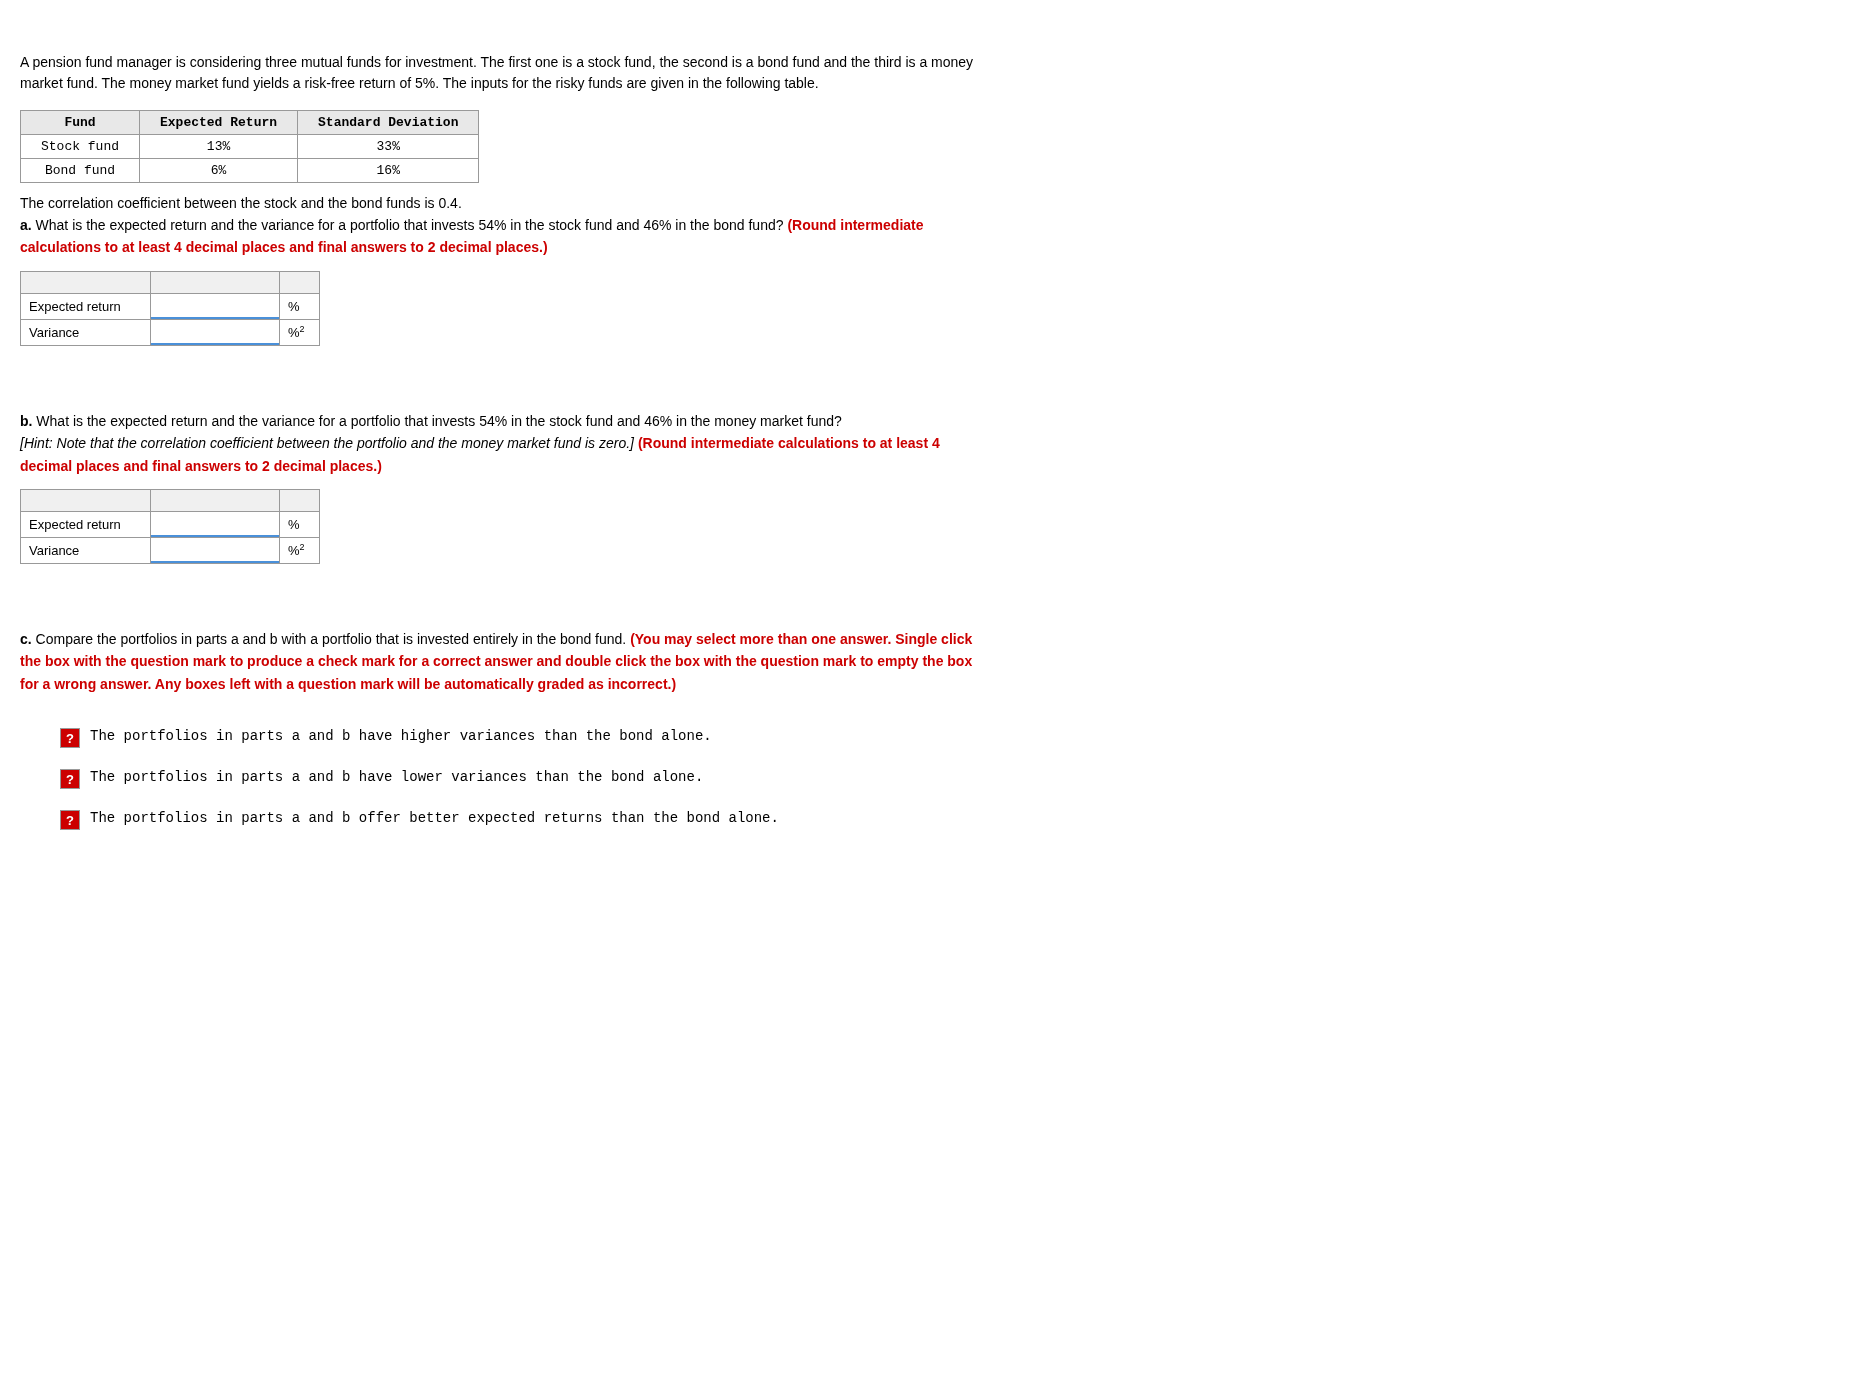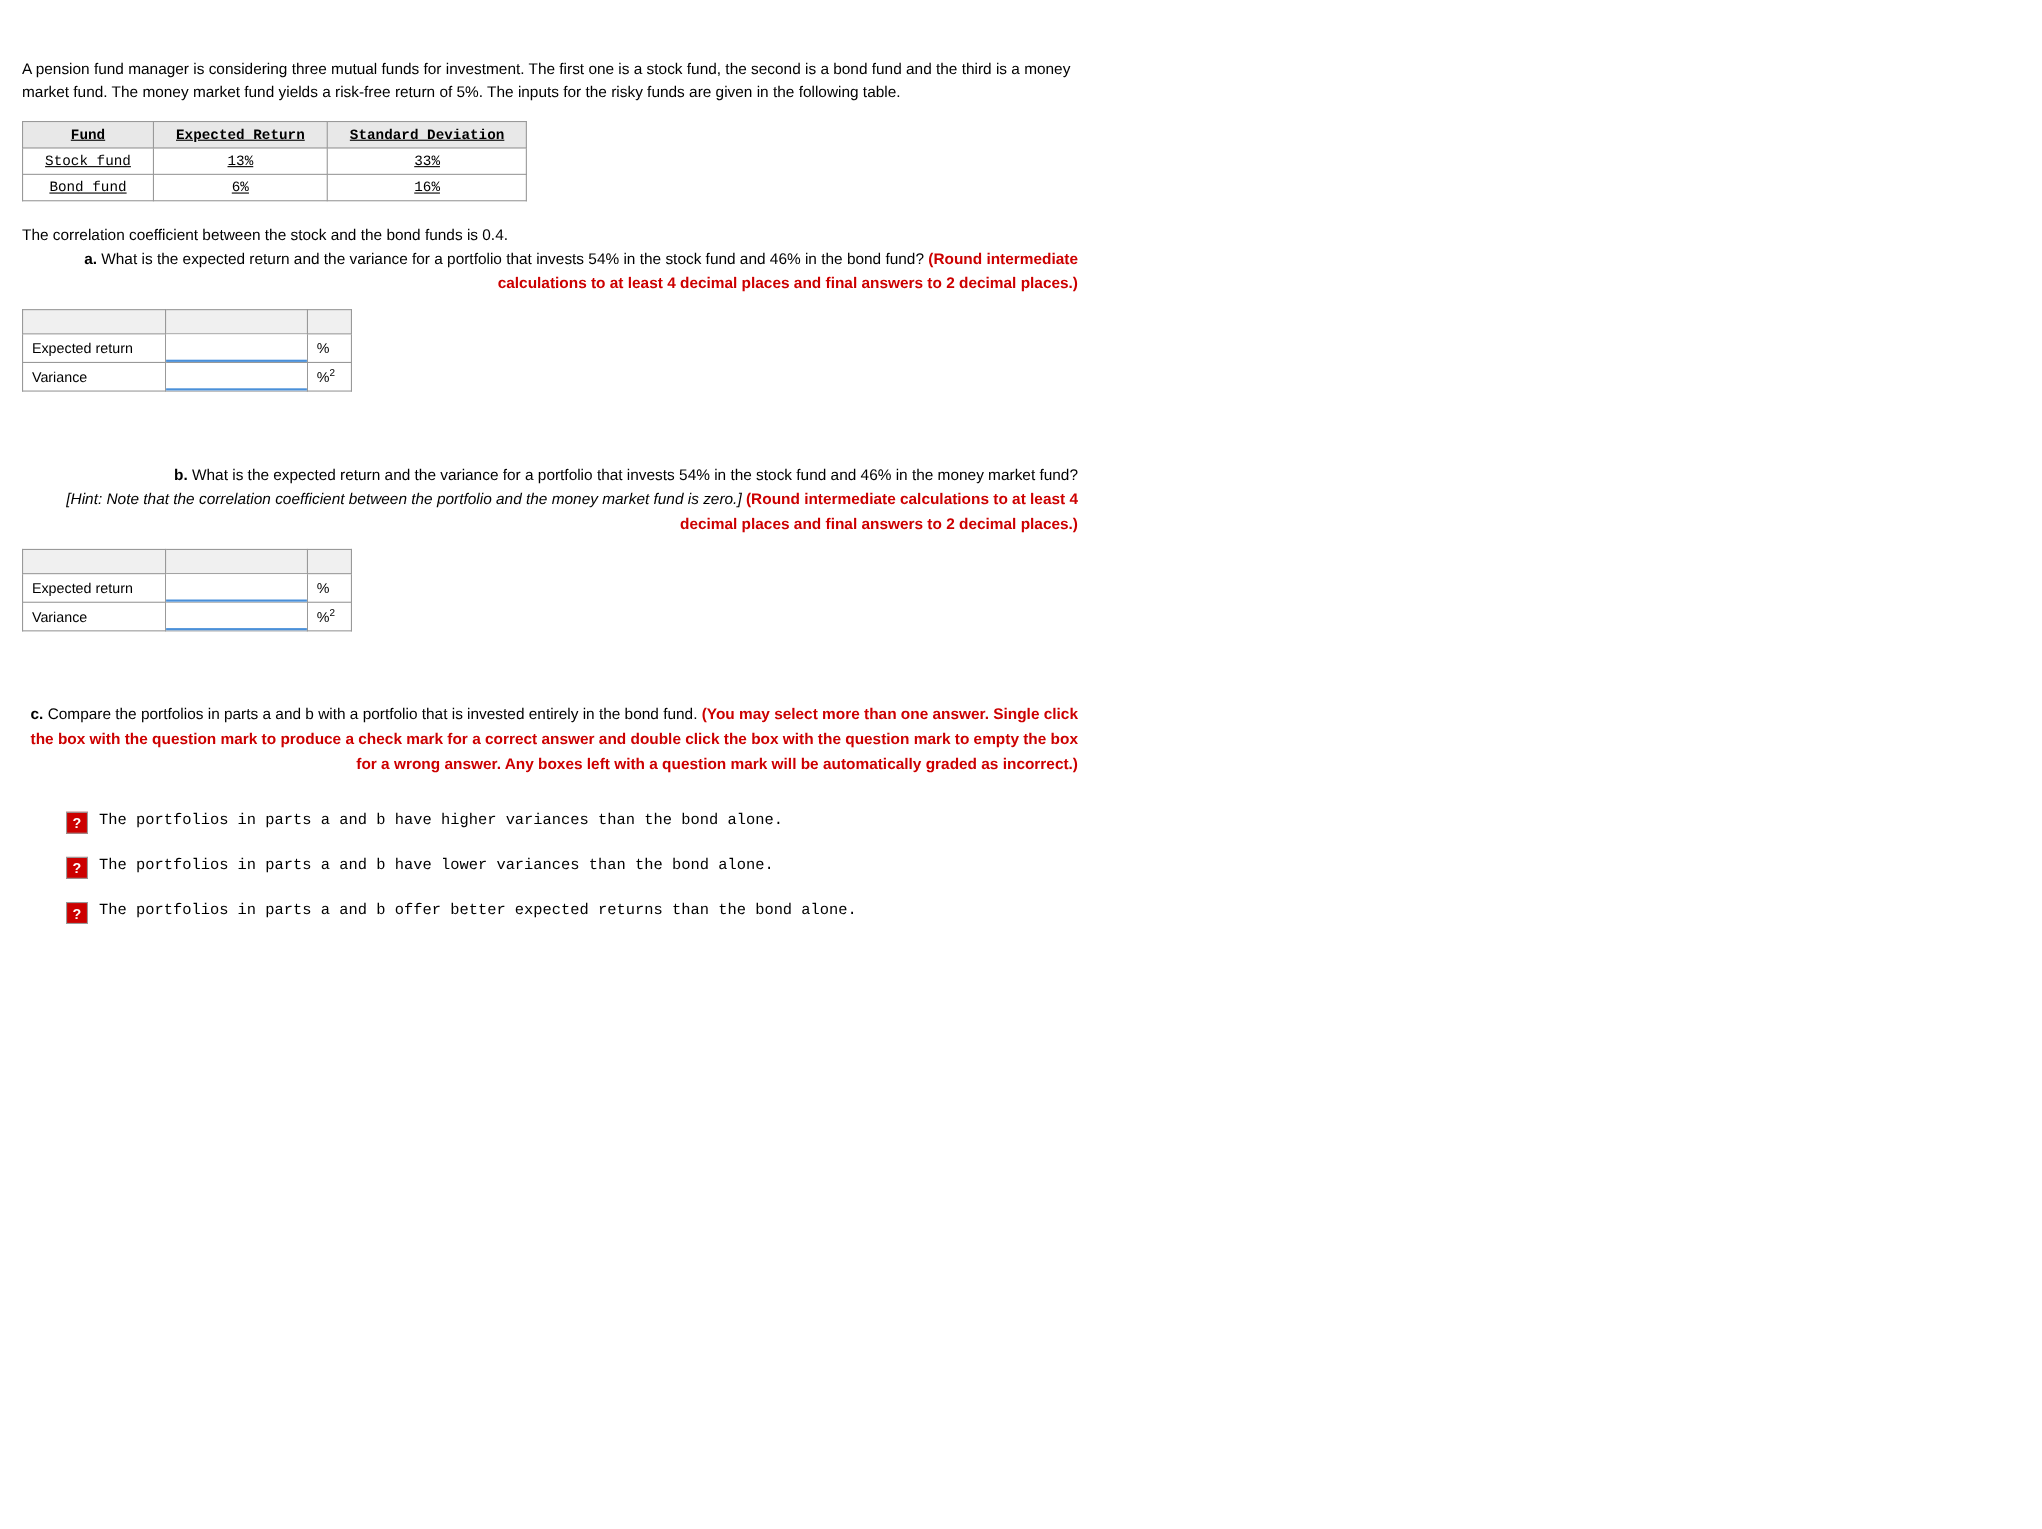--- a/index.html
+++ b/index.html
@@ -15,40 +15,38 @@
       padding: 20px;
       max-width: 1000px;
     }
     .intro-text {
       line-height: 1.5;
       margin-bottom: 16px;
       margin-top: 32px;
     }
     .data-table {
       border-collapse: collapse;
-      margin-bottom: 20px;
+      margin-bottom: 10px;
       font-family: 'Courier New', monospace;
       font-size: 13px;
-      text-decoration: underline;
     }
     .data-table th, .data-table td {
       border: 1px solid #999;
       padding: 4px 20px;
       text-align: center;
     }
     .data-table th {
       background: #e8e8e8;
     }
     .correlation-text {
       line-height: 1.5;
     }
     .question-text {
       line-height: 1.6;
       margin-bottom: 12px;
-      text-align: right;
     }
     .question-label {
       font-weight: bold;
     }
     .highlight-red {
       color: #cc0000;
       font-weight: bold;
     }
     .answer-table {
       border-collapse: collapse;

